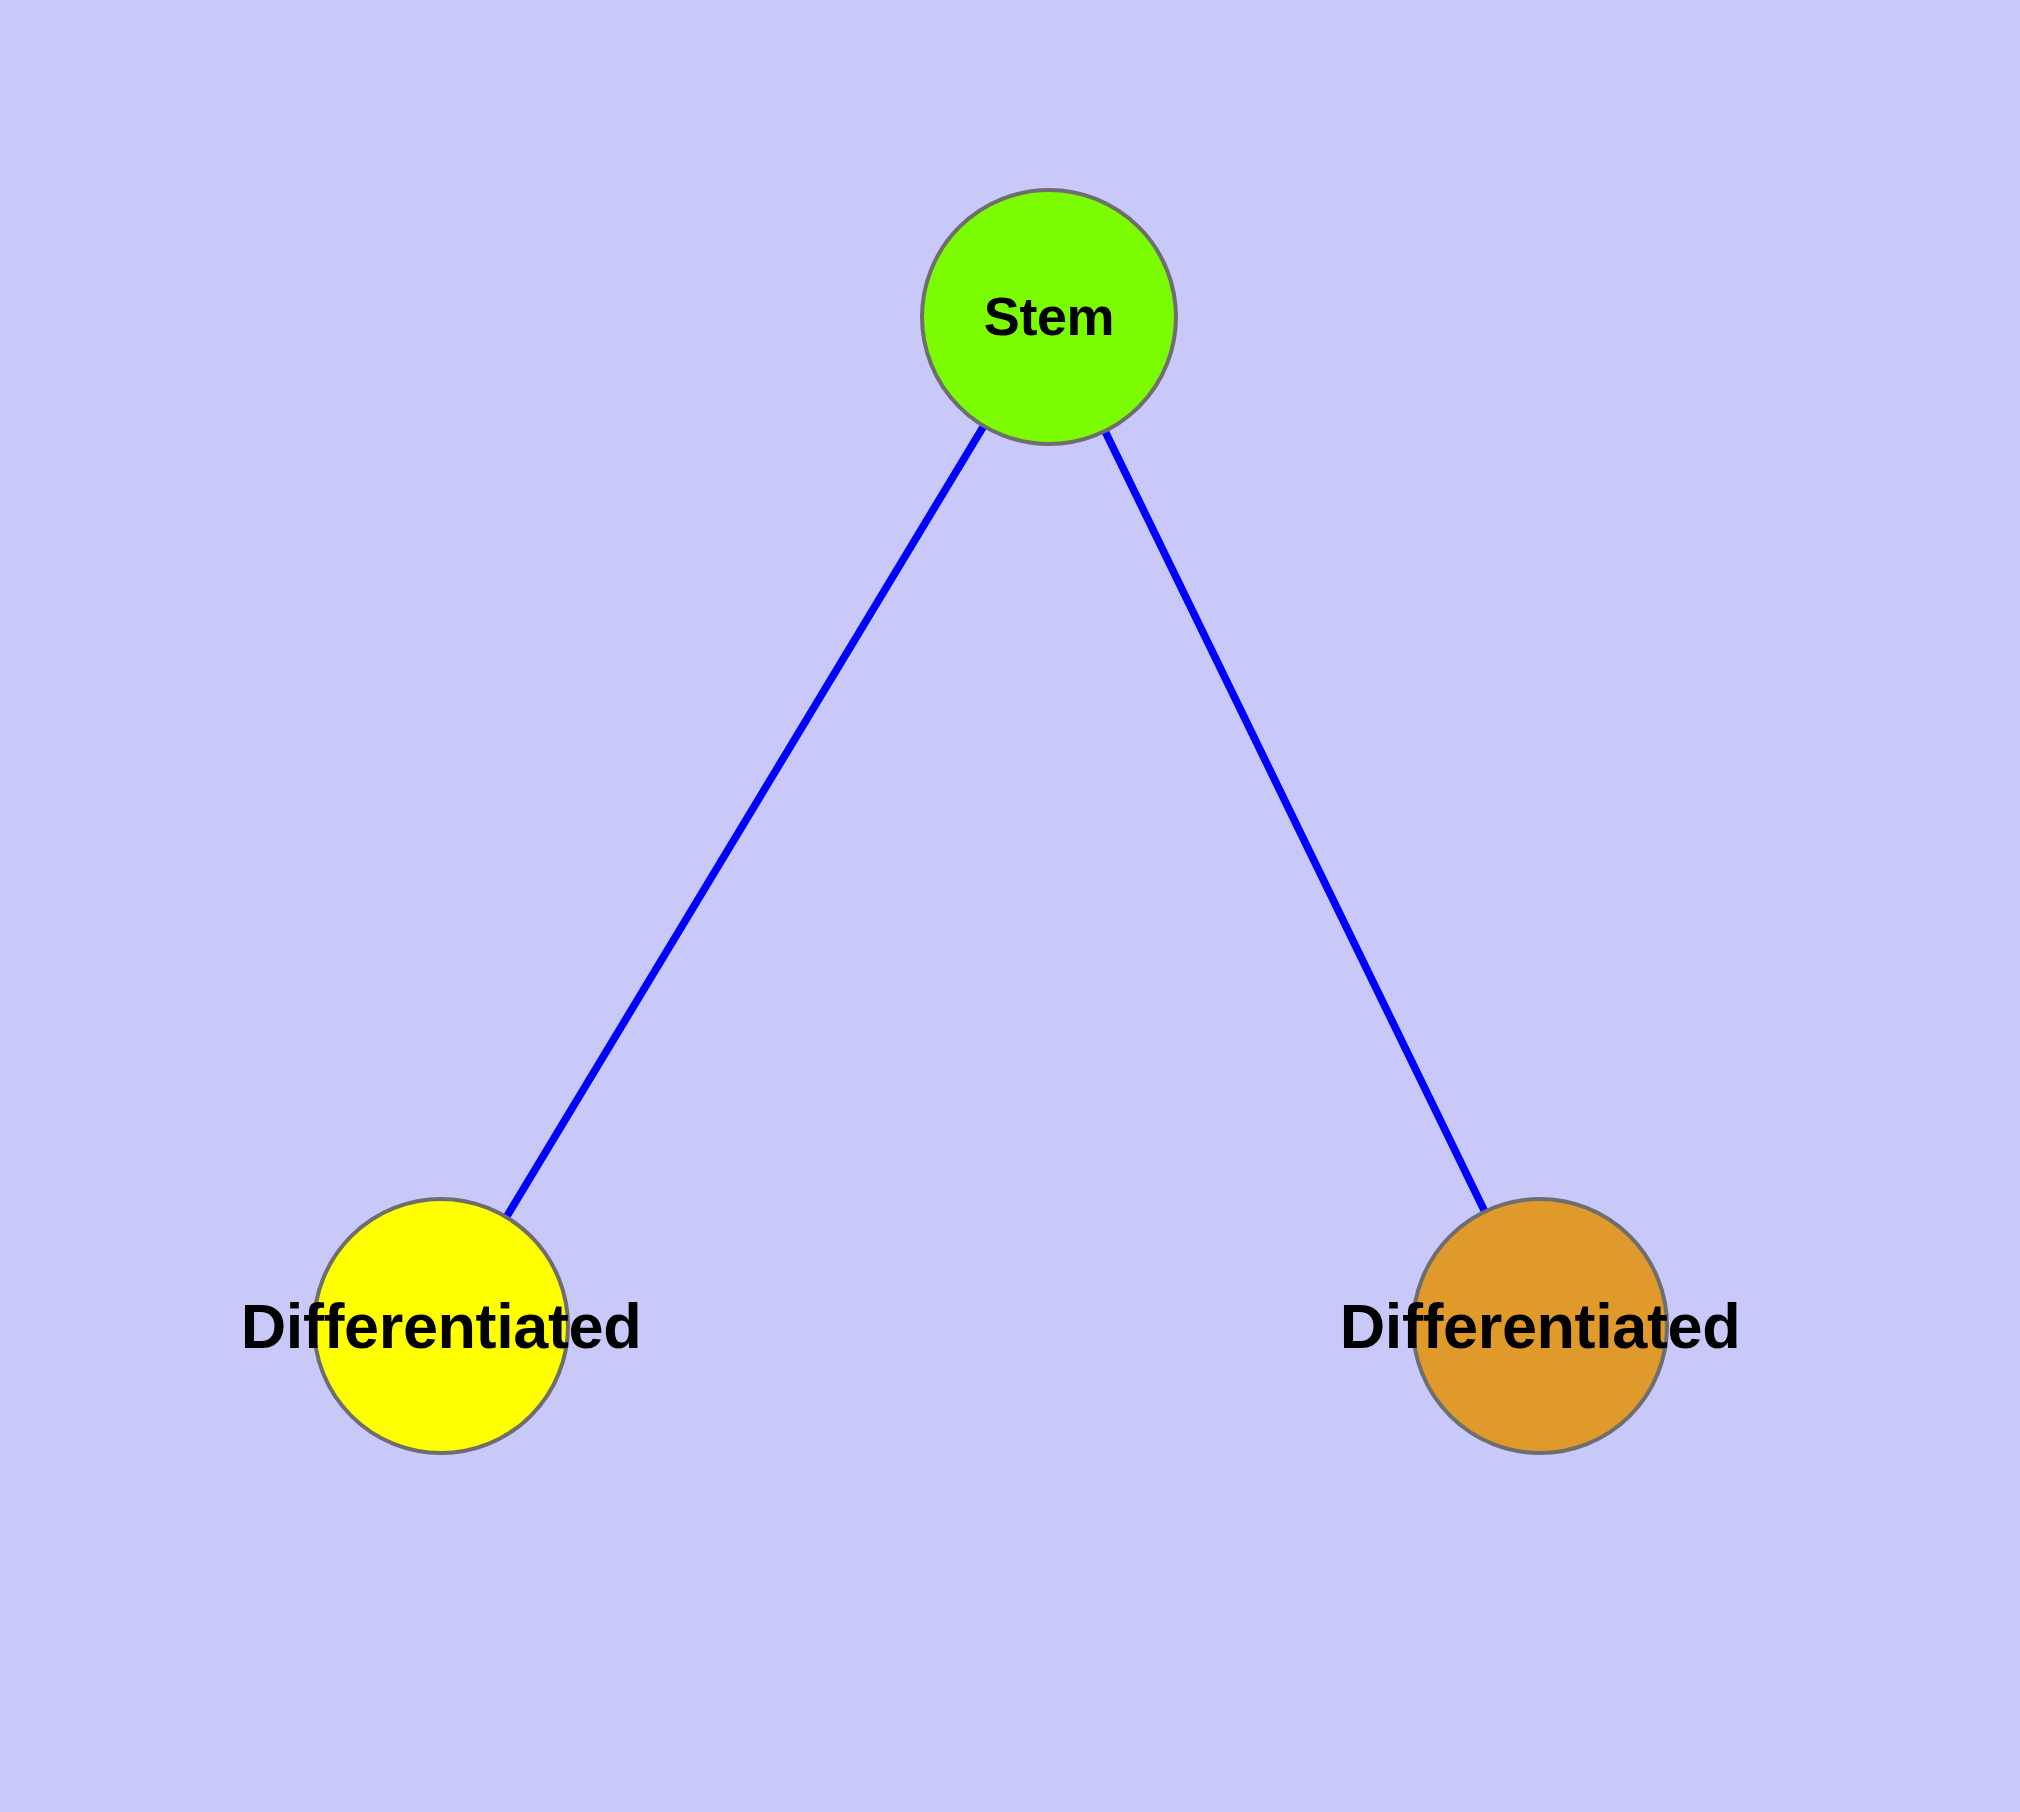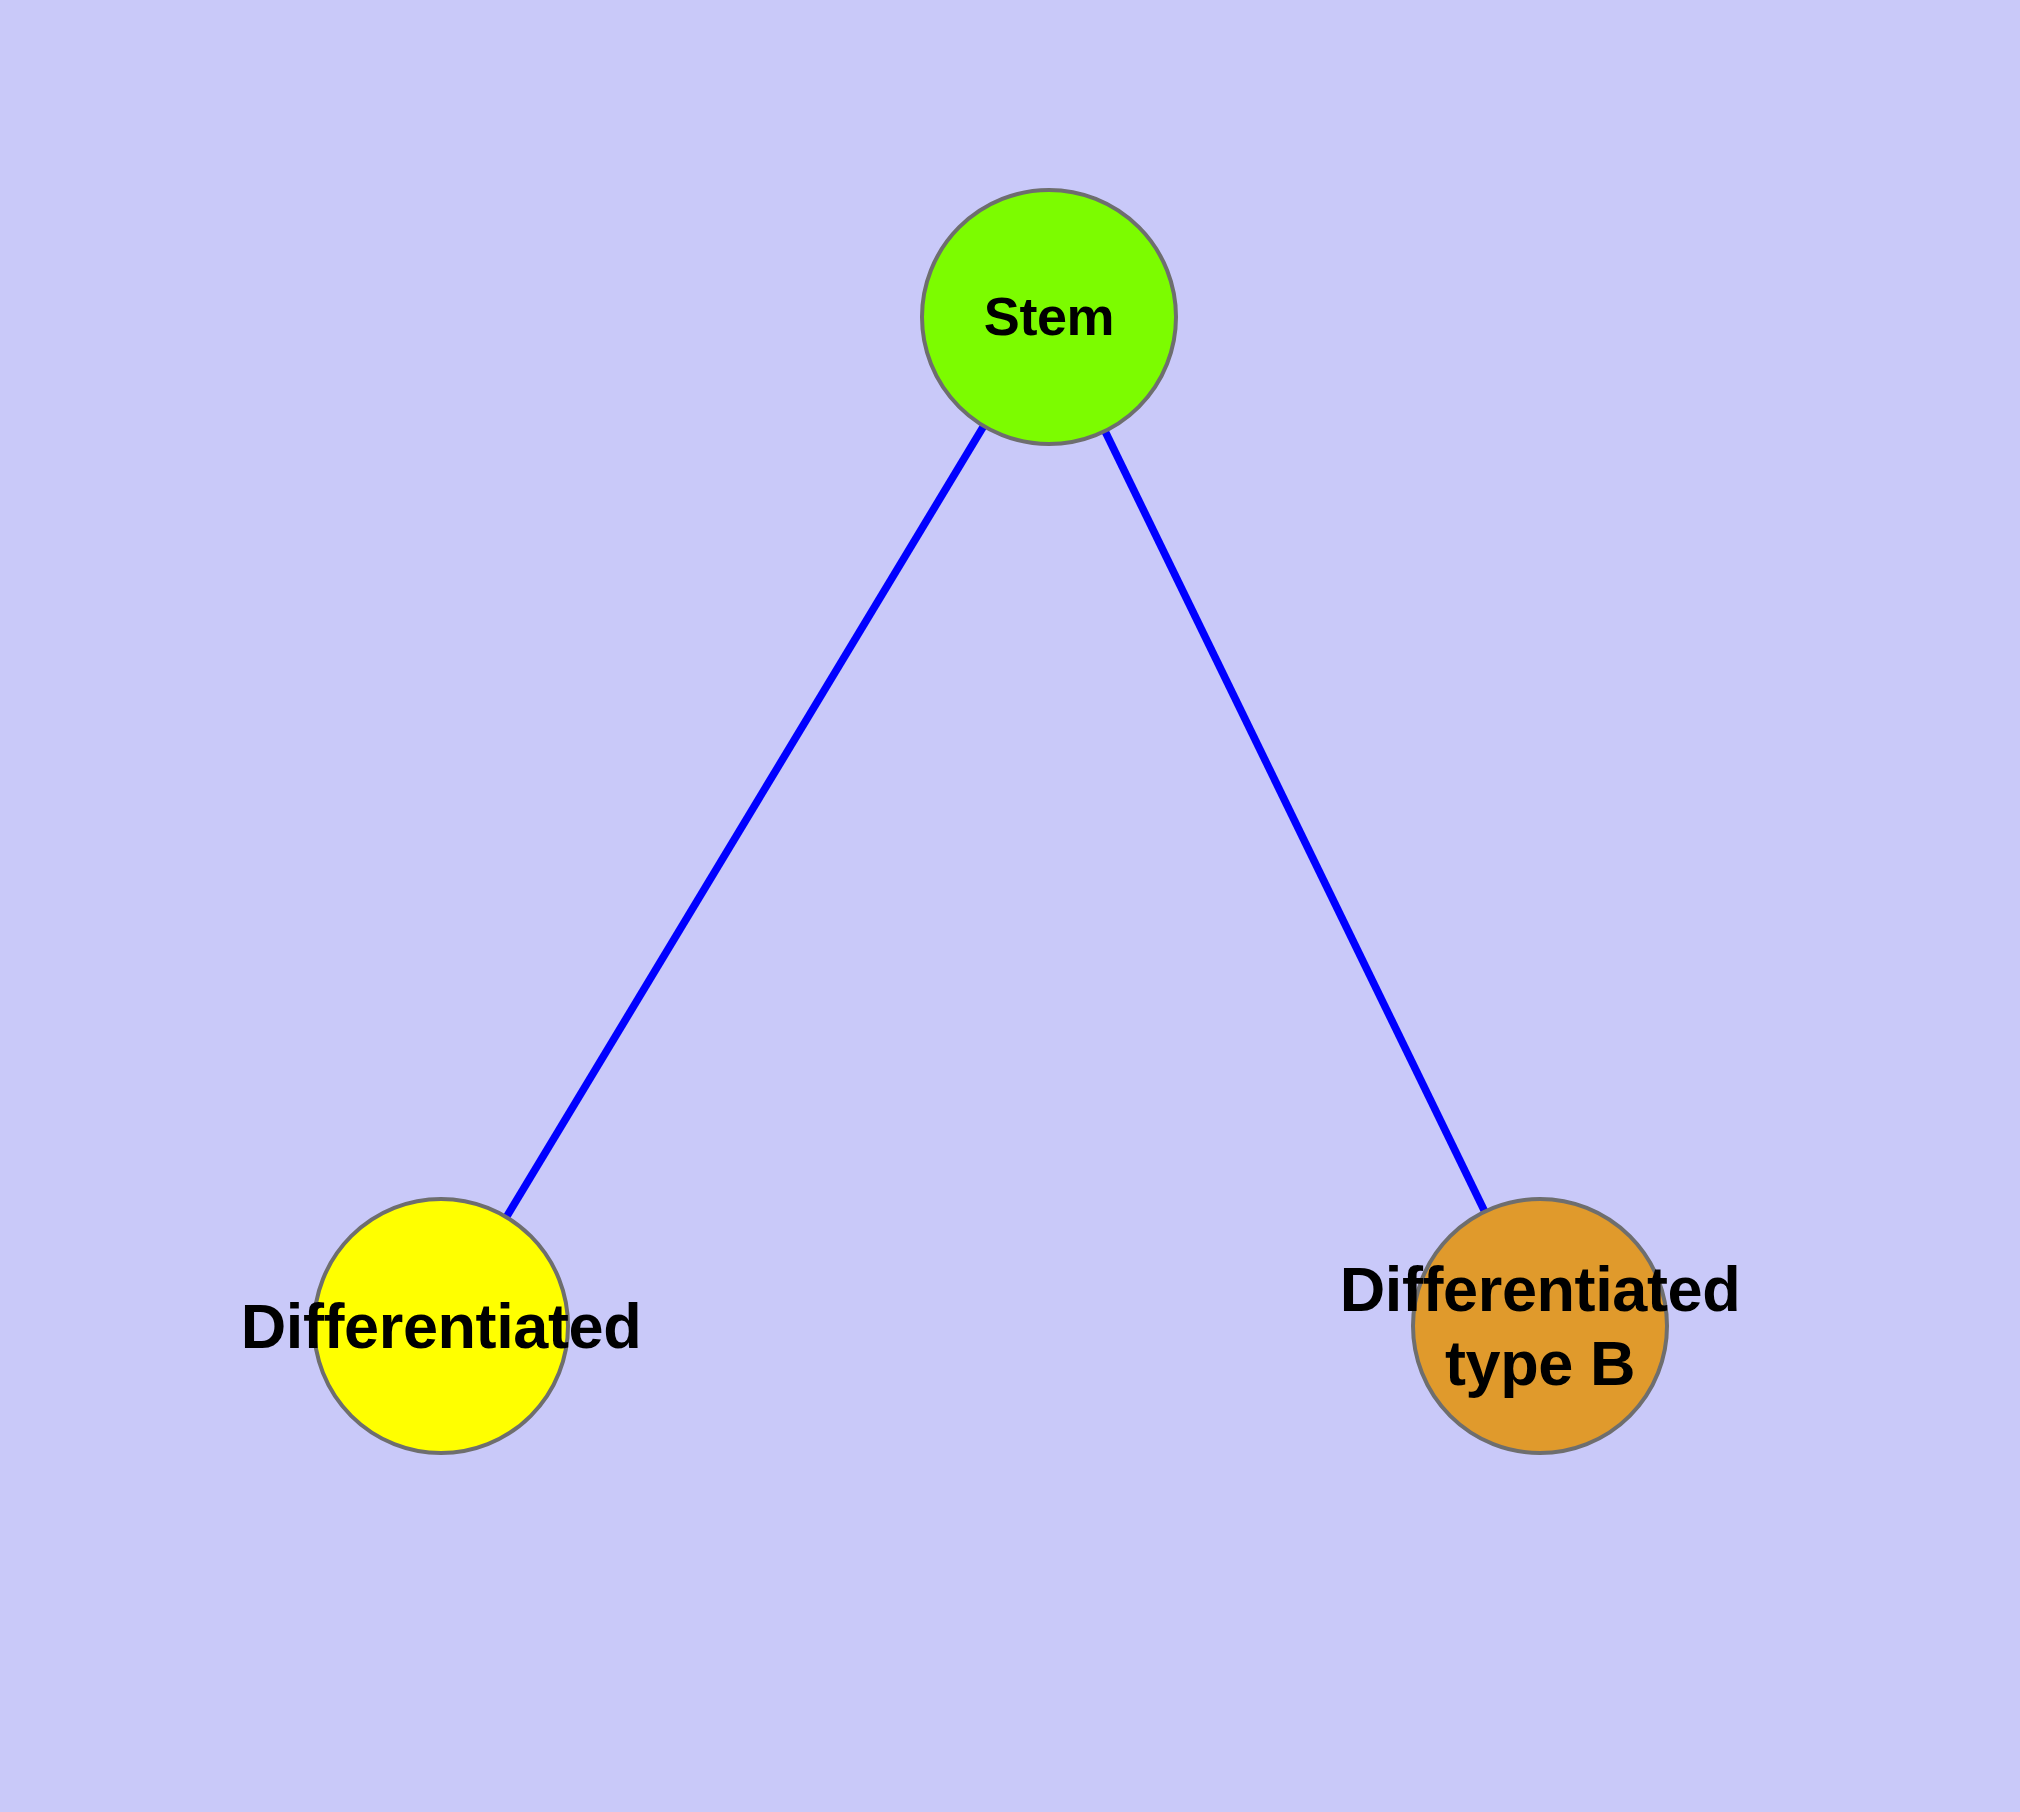--- a/index.html
+++ b/index.html
@@ -73,18 +73,17 @@
     <div class="node-circle" style="width: 258px; height: 258px; background: rgb(255, 255, 0); border-color: rgb(110, 110, 110);"></div>
     <div class="node-label" style="font-size: 63px; color: rgb(0, 0, 0);">
         <div>Differentiated</div>
       </div>
   </div>
 
   <div class="graph-node" style="left: 1411px; top: 1197px; width: 258px; height: 258px;">
     <div class="node-circle" style="width: 258px; height: 258px; background: rgb(224, 154, 44); border-color: rgb(110, 110, 110);"></div>
     <div class="node-label" style="font-size: 63px; color: rgb(0, 0, 0);">
         <div>Differentiated</div>
-        <div>type B</div>
       </div>
   </div>
 
 </div>
 
 
 </body></html>

